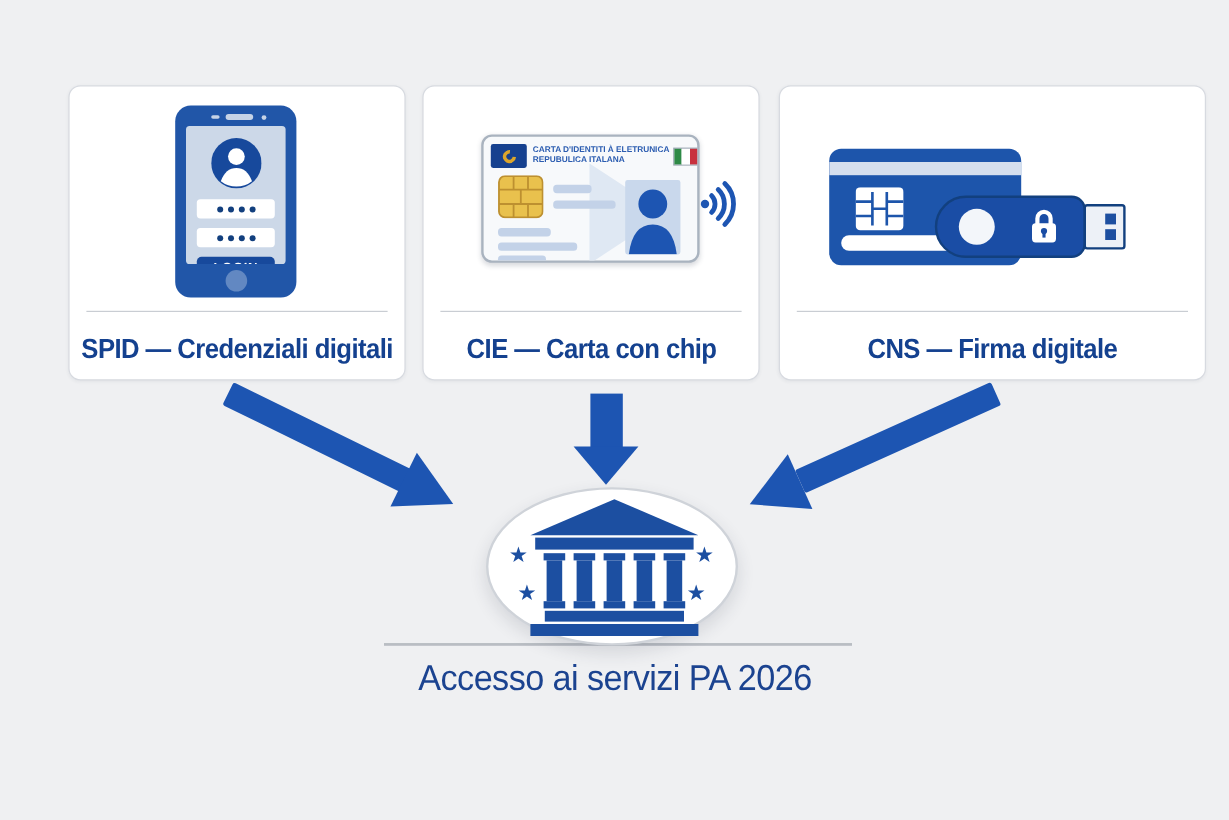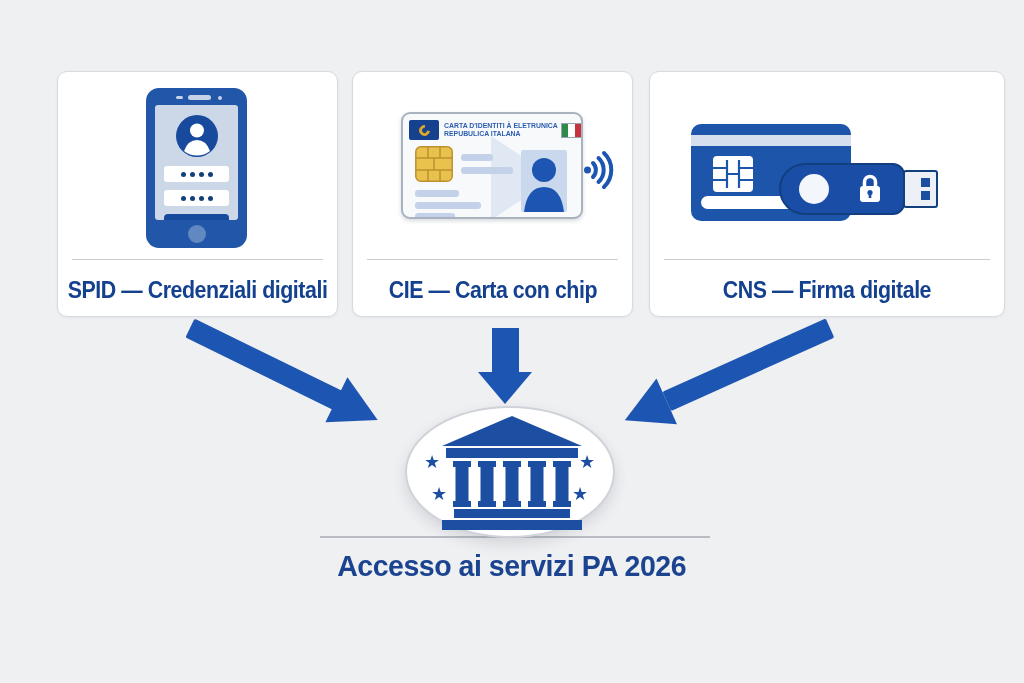--- a/index.html
+++ b/index.html
@@ -134,21 +134,21 @@
   }
   .building { position: absolute; left: 27px; top: 7px; }
   .hub-star { position: absolute; color: #1c4fa1; font-size: 18px; line-height: 1; }
   .star-l1 { left: 17px;  top: 45px; }
   .star-l2 { left: 24px;  top: 77px; }
   .star-r1 { left: 172px; top: 45px; }
   .star-r2 { left: 165px; top: 77px; }
   .hub-caption {
     position: absolute; left: 0; right: 0; top: 546px; height: 40px;
     display: flex; align-items: center; justify-content: center;
-    color: #1b4390; font-weight: bold; font-size: 30px; letter-spacing: -0.5px; white-space: nowrap;
+    color: #1b4390; font-weight: normal; font-size: 30px; letter-spacing: -0.5px; white-space: nowrap;
   }
   .hub-caption span { display: inline-block; transform: scaleX(0.95); }
 </style>
 </head>
 <body>
 
 <div class="canvas">
 
   <svg class="arrows-layer" width="1024" height="683" viewBox="0 0 1024 683">
     <line x1="320" y1="537" x2="710" y2="537" stroke="#b9bdc3" stroke-width="2"></line>

